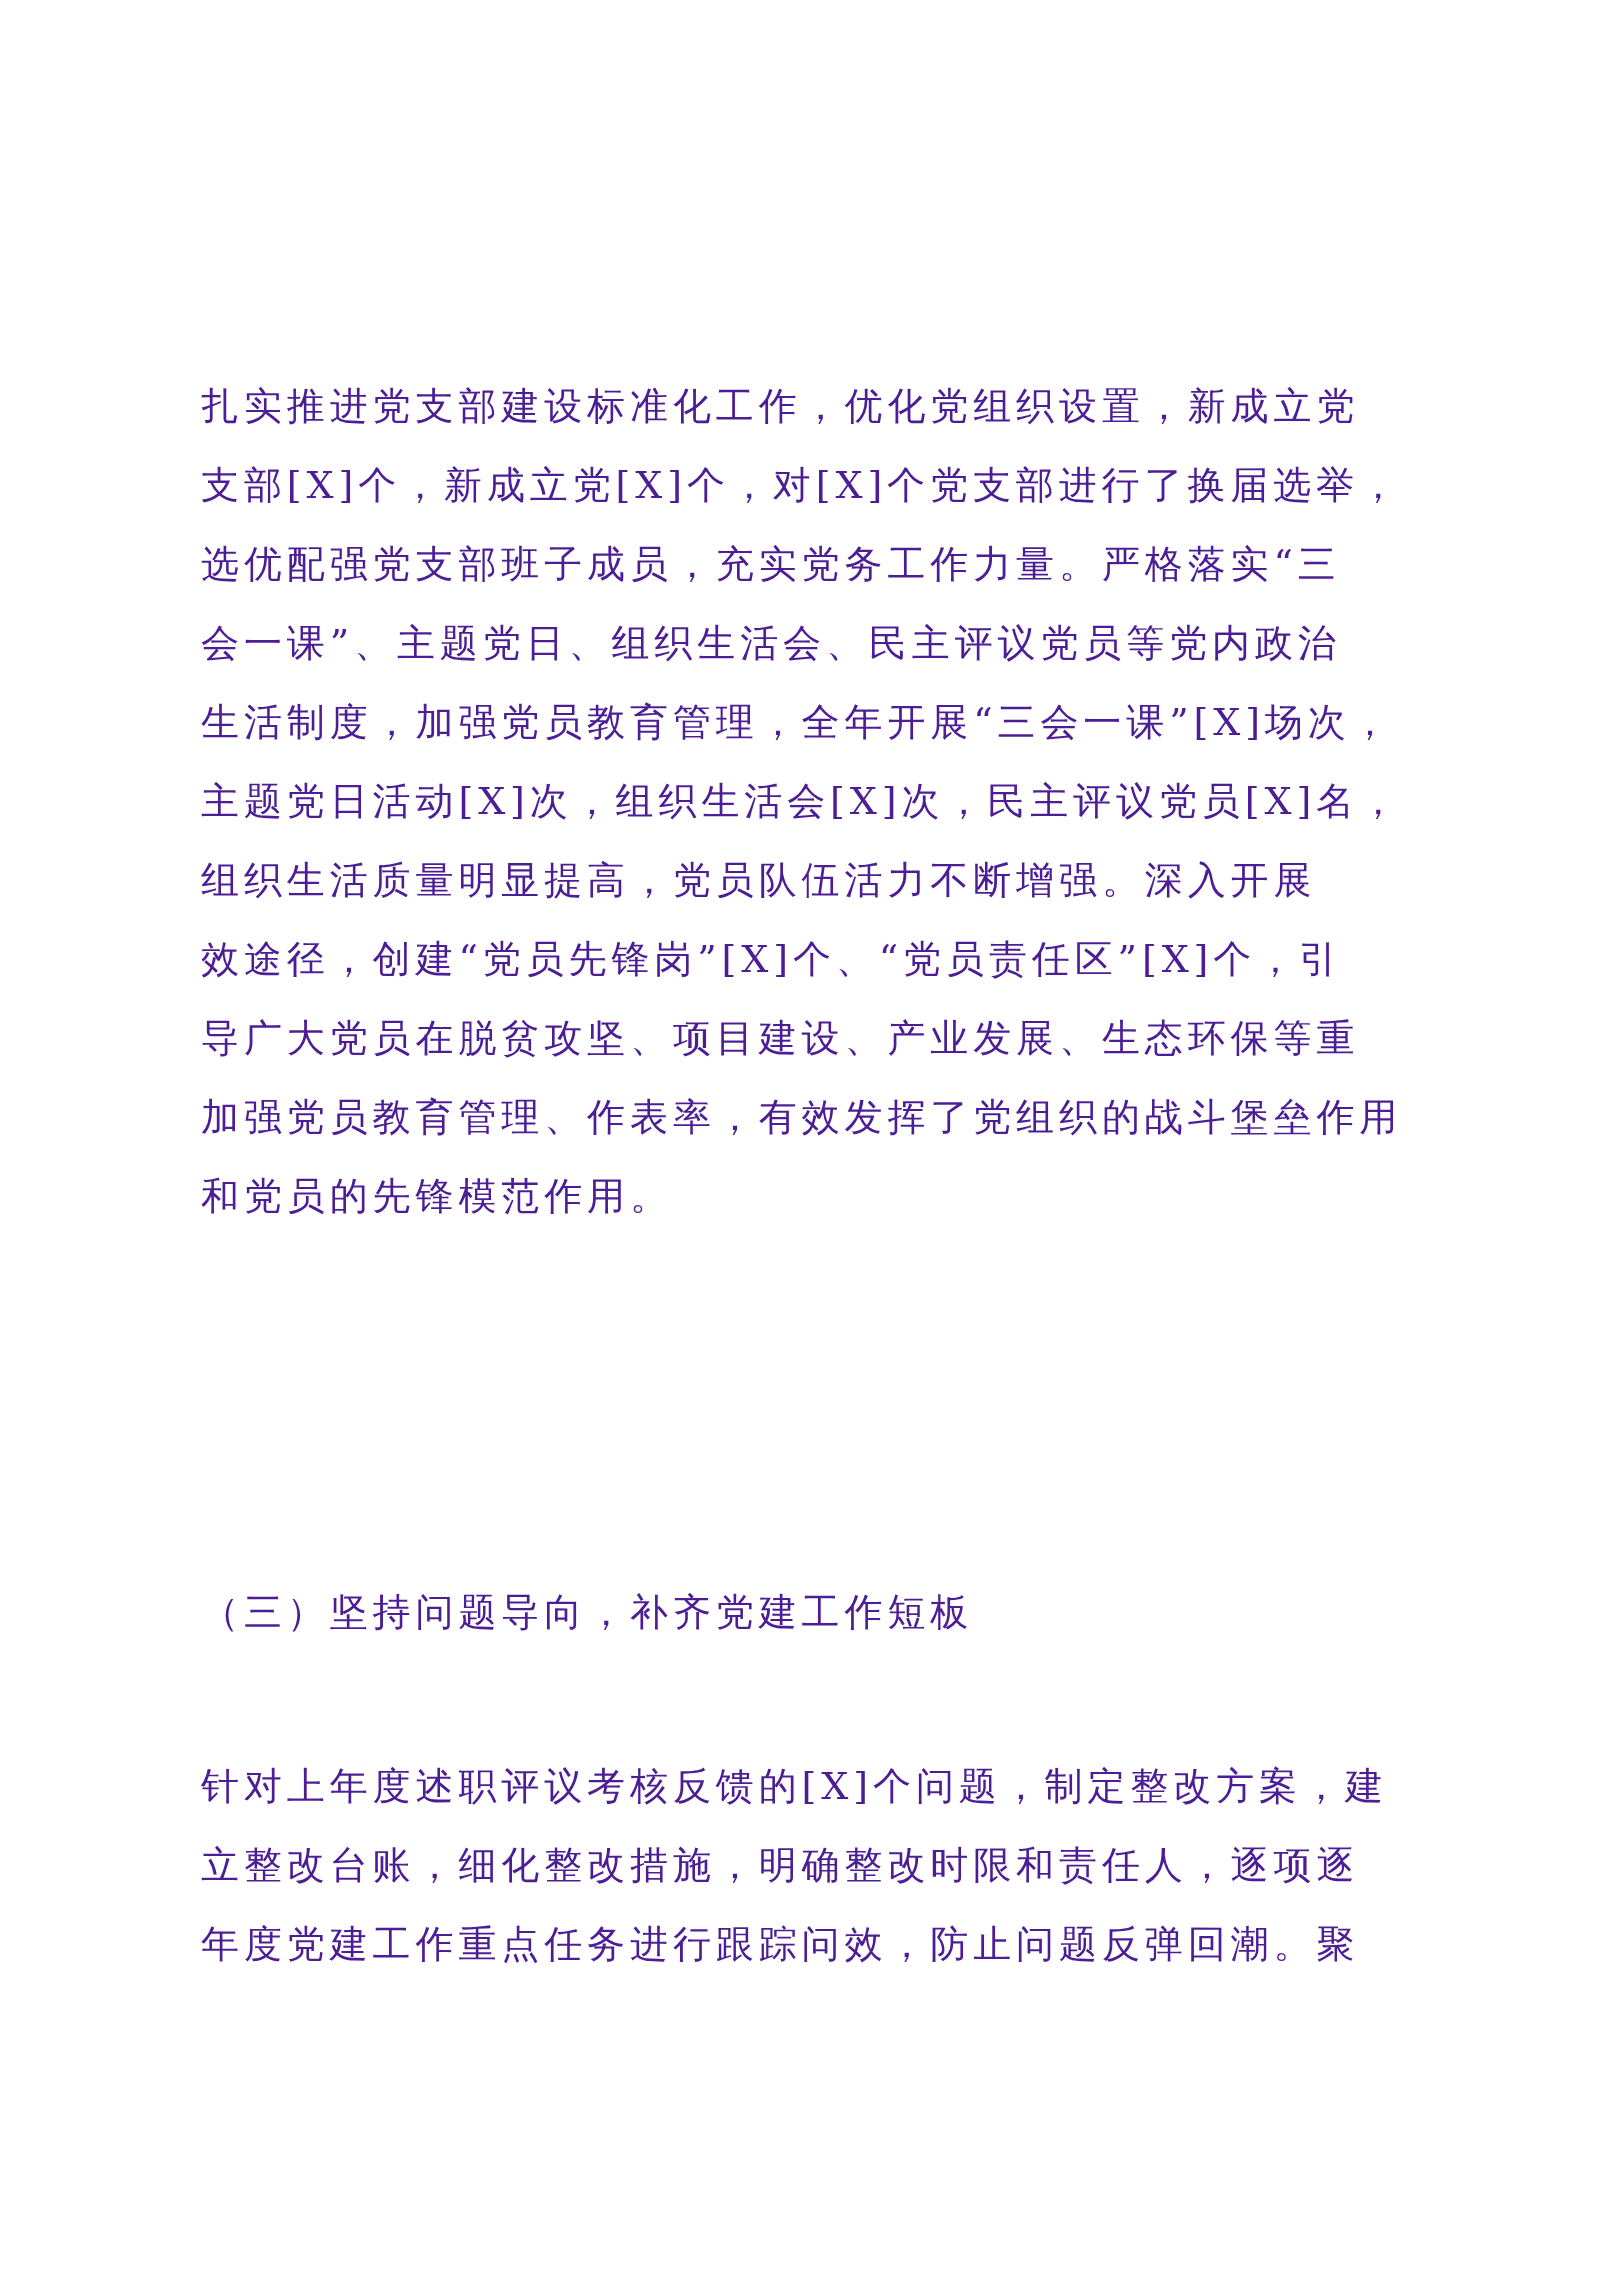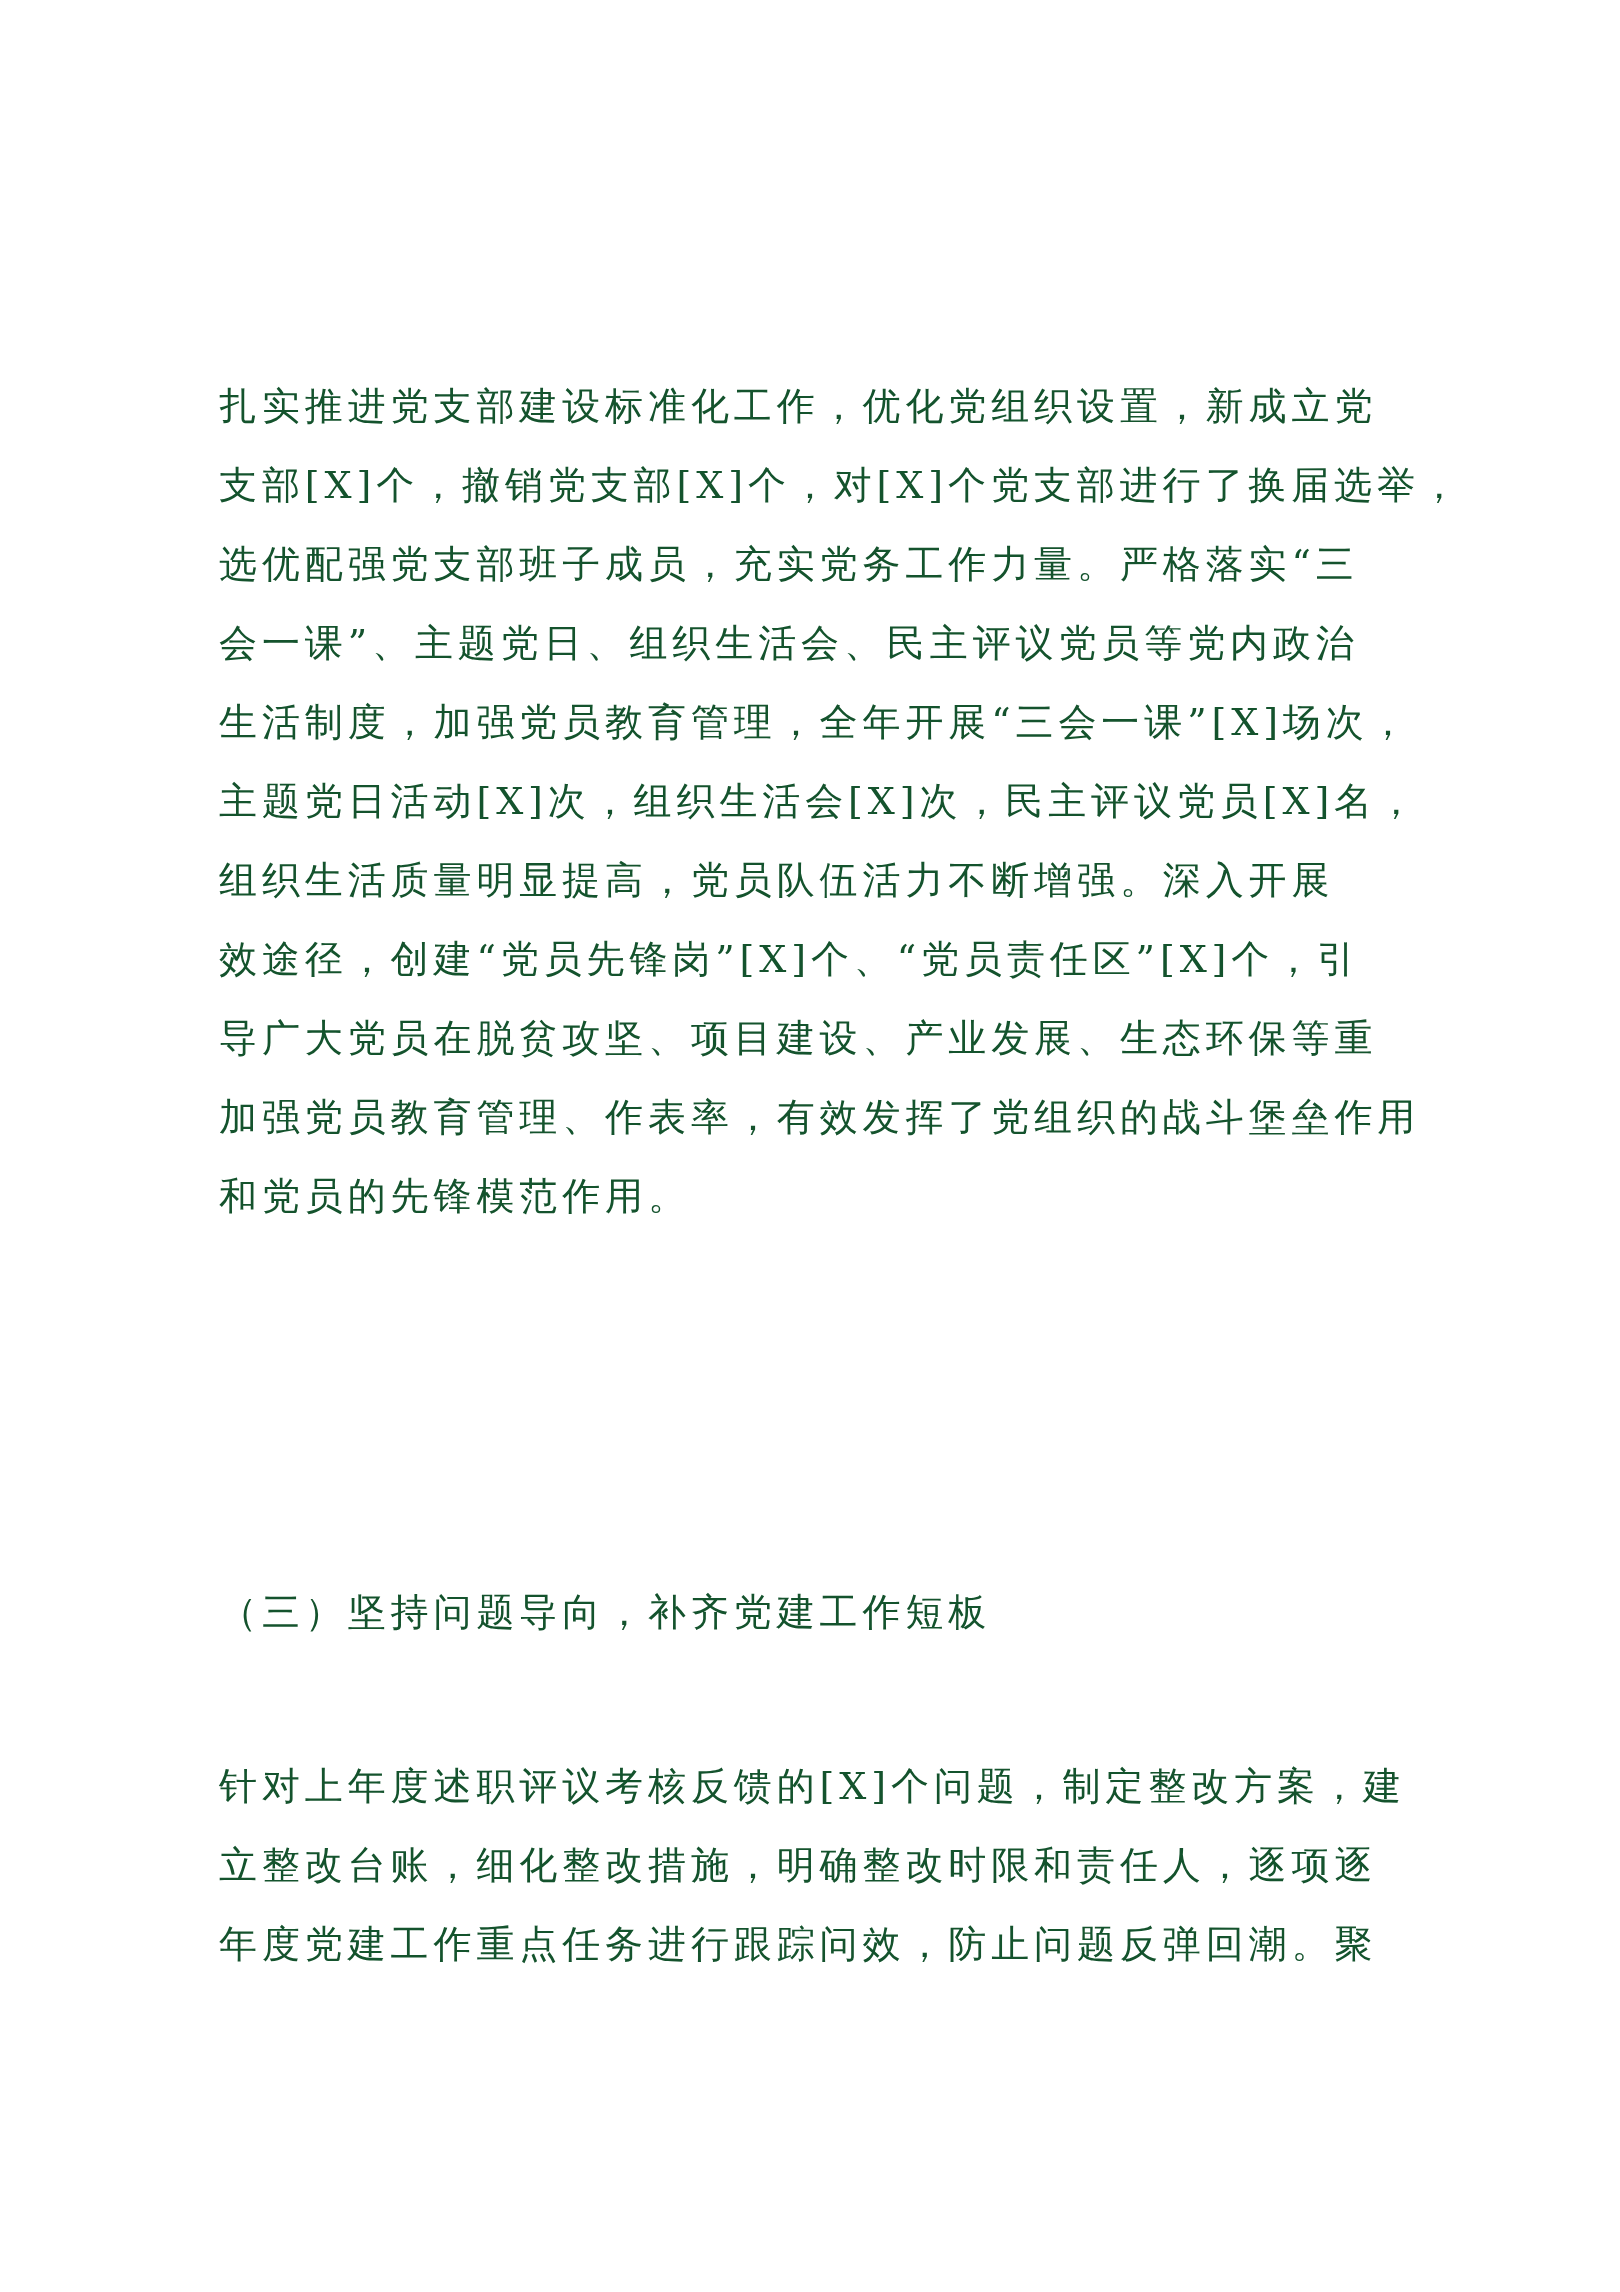--- a/index.html
+++ b/index.html
@@ -16,23 +16,23 @@
     .page {
       position: absolute;
       left: 0;
       top: 0;
       width: 1620px;
       height: 2293px;
       background: #ffffff;
     }
     .text-block {
       position: absolute;
-      left: 219px;
+      left: 201px;
       width: 1225px;
-      color: #14532d;
+      color: #4c1d95;
       font-family: "DejaVu Serif", "Liberation Serif", serif;
       font-size: 38px;
       letter-spacing: 4.9px;
       line-height: 79px;
       text-align: justify;
       text-justify: inter-character;
     }
     .line {
       display: block;
       white-space: nowrap;
@@ -42,21 +42,21 @@
     .heading { top: 1575px; font-family: Liberation Mono, monospace; }
     .p2 { top: 1747px; }
   </style>
 </head>
 <body>
 
 <div class="page">
 
   <div class="text-block p1">
     <span class="line">扎实推进党支部建设标准化工作，优化党组织设置，新成立党</span>
-    <span class="line">支部[X]个，撤销党支部[X]个，对[X]个党支部进行了换届选举，</span>
+    <span class="line">支部[X]个，新成立党[X]个，对[X]个党支部进行了换届选举，</span>
     <span class="line">选优配强党支部班子成员，充实党务工作力量。严格落实“三</span>
     <span class="line">会一课”、主题党日、组织生活会、民主评议党员等党内政治</span>
     <span class="line">生活制度，加强党员教育管理，全年开展“三会一课”[X]场次，</span>
     <span class="line">主题党日活动[X]次，组织生活会[X]次，民主评议党员[X]名，</span>
     <span class="line">组织生活质量明显提高，党员队伍活力不断增强。深入开展</span>
     <span class="line">效途径，创建“党员先锋岗”[X]个、“党员责任区”[X]个，引</span>
     <span class="line">导广大党员在脱贫攻坚、项目建设、产业发展、生态环保等重</span>
     <span class="line">加强党员教育管理、作表率，有效发挥了党组织的战斗堡垒作用</span>
     <span class="line">和党员的先锋模范作用。</span>
   </div>

